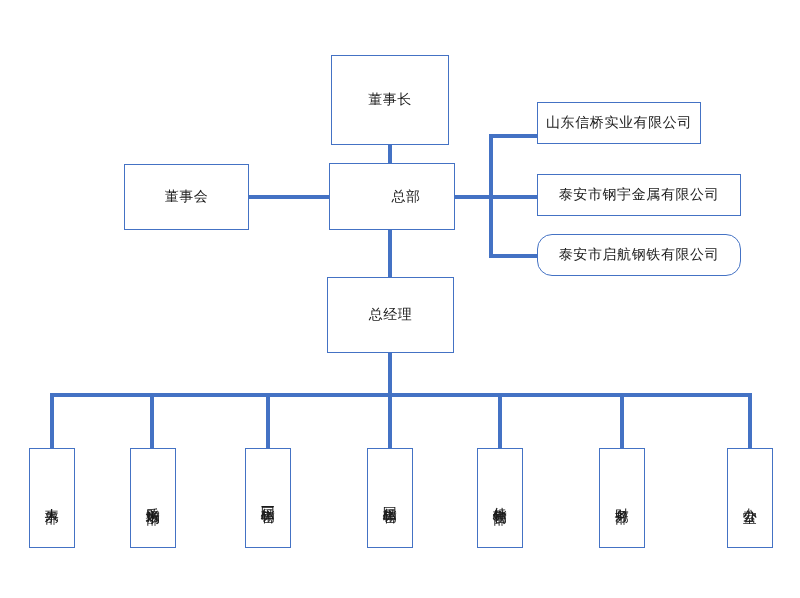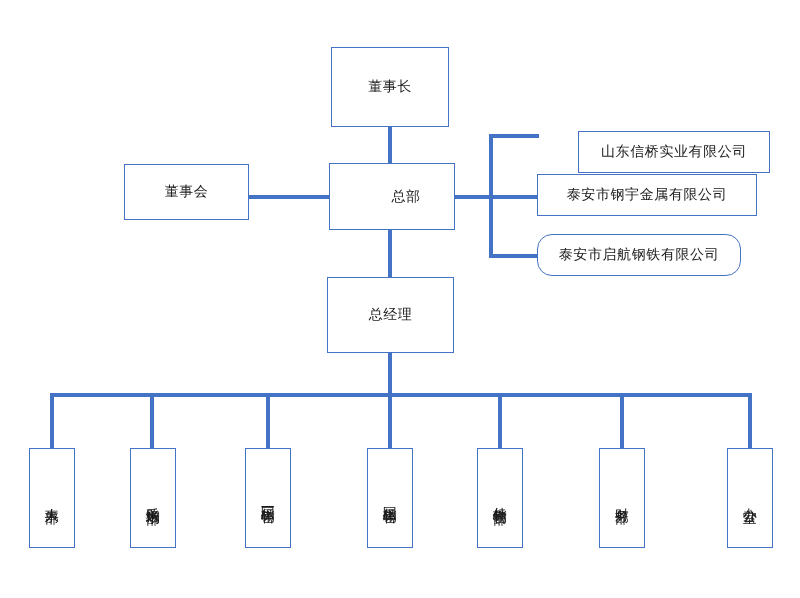--- a/index.html
+++ b/index.html
@@ -84,41 +84,41 @@
 
   <div class="conn h" style="left:50px; top:393px; width:702px;"></div>
 
   <div class="conn v" style="left:50px; top:393px; height:57px;"></div>
   <div class="conn v" style="left:150px; top:393px; height:57px;"></div>
   <div class="conn v" style="left:266px; top:393px; height:57px;"></div>
   <div class="conn v" style="left:498px; top:393px; height:57px;"></div>
   <div class="conn v" style="left:620px; top:393px; height:57px;"></div>
   <div class="conn v" style="left:748px; top:393px; height:57px;"></div>
 
-  <div class="node horiz" style="left:331px; top:47px; width:118px; height:80px;">
+  <div class="node horiz" style="left:331px; top:55px; width:118px; height:90px;">
     <span class="label">董事长</span>
   </div>
 
-  <div class="node horiz" style="left:124px; top:164px; width:125px; height:56px;">
+  <div class="node horiz" style="left:124px; top:164px; width:125px; height:66px;">
     <span class="label">董事会</span>
   </div>
 
   <div class="node horiz" style="left:329px; top:163px; width:126px; height:67px;padding-left:28px;">
     <span class="label">总部</span>
   </div>
 
   <div class="node horiz" style="left:327px; top:277px; width:127px; height:76px;">
     <span class="label">总经理</span>
   </div>
 
-  <div class="node horiz wide" style="left:537px; top:131px; width:192px; height:42px;margin-left:41px;">
+  <div class="node horiz wide" style="left:537px; top:102px; width:164px; height:42px;">
     <span class="label">山东信桥实业有限公司</span>
   </div>
 
-  <div class="node horiz wide" style="left:537px; top:174px; width:220px; height:42px;">
+  <div class="node horiz wide" style="left:537px; top:174px; width:204px; height:42px;">
     <span class="label">泰安市钢宇金属有限公司</span>
   </div>
 
   <div class="node horiz wide" style="left:537px; top:234px; width:204px; height:42px;border-radius:15px;">
     <span class="label">泰安市启航钢铁有限公司</span>
   </div>
 
   <div class="node vert" style="left:29px; top:448px; width:46px; height:100px;">
     <span class="label">人事部</span>
   </div>

